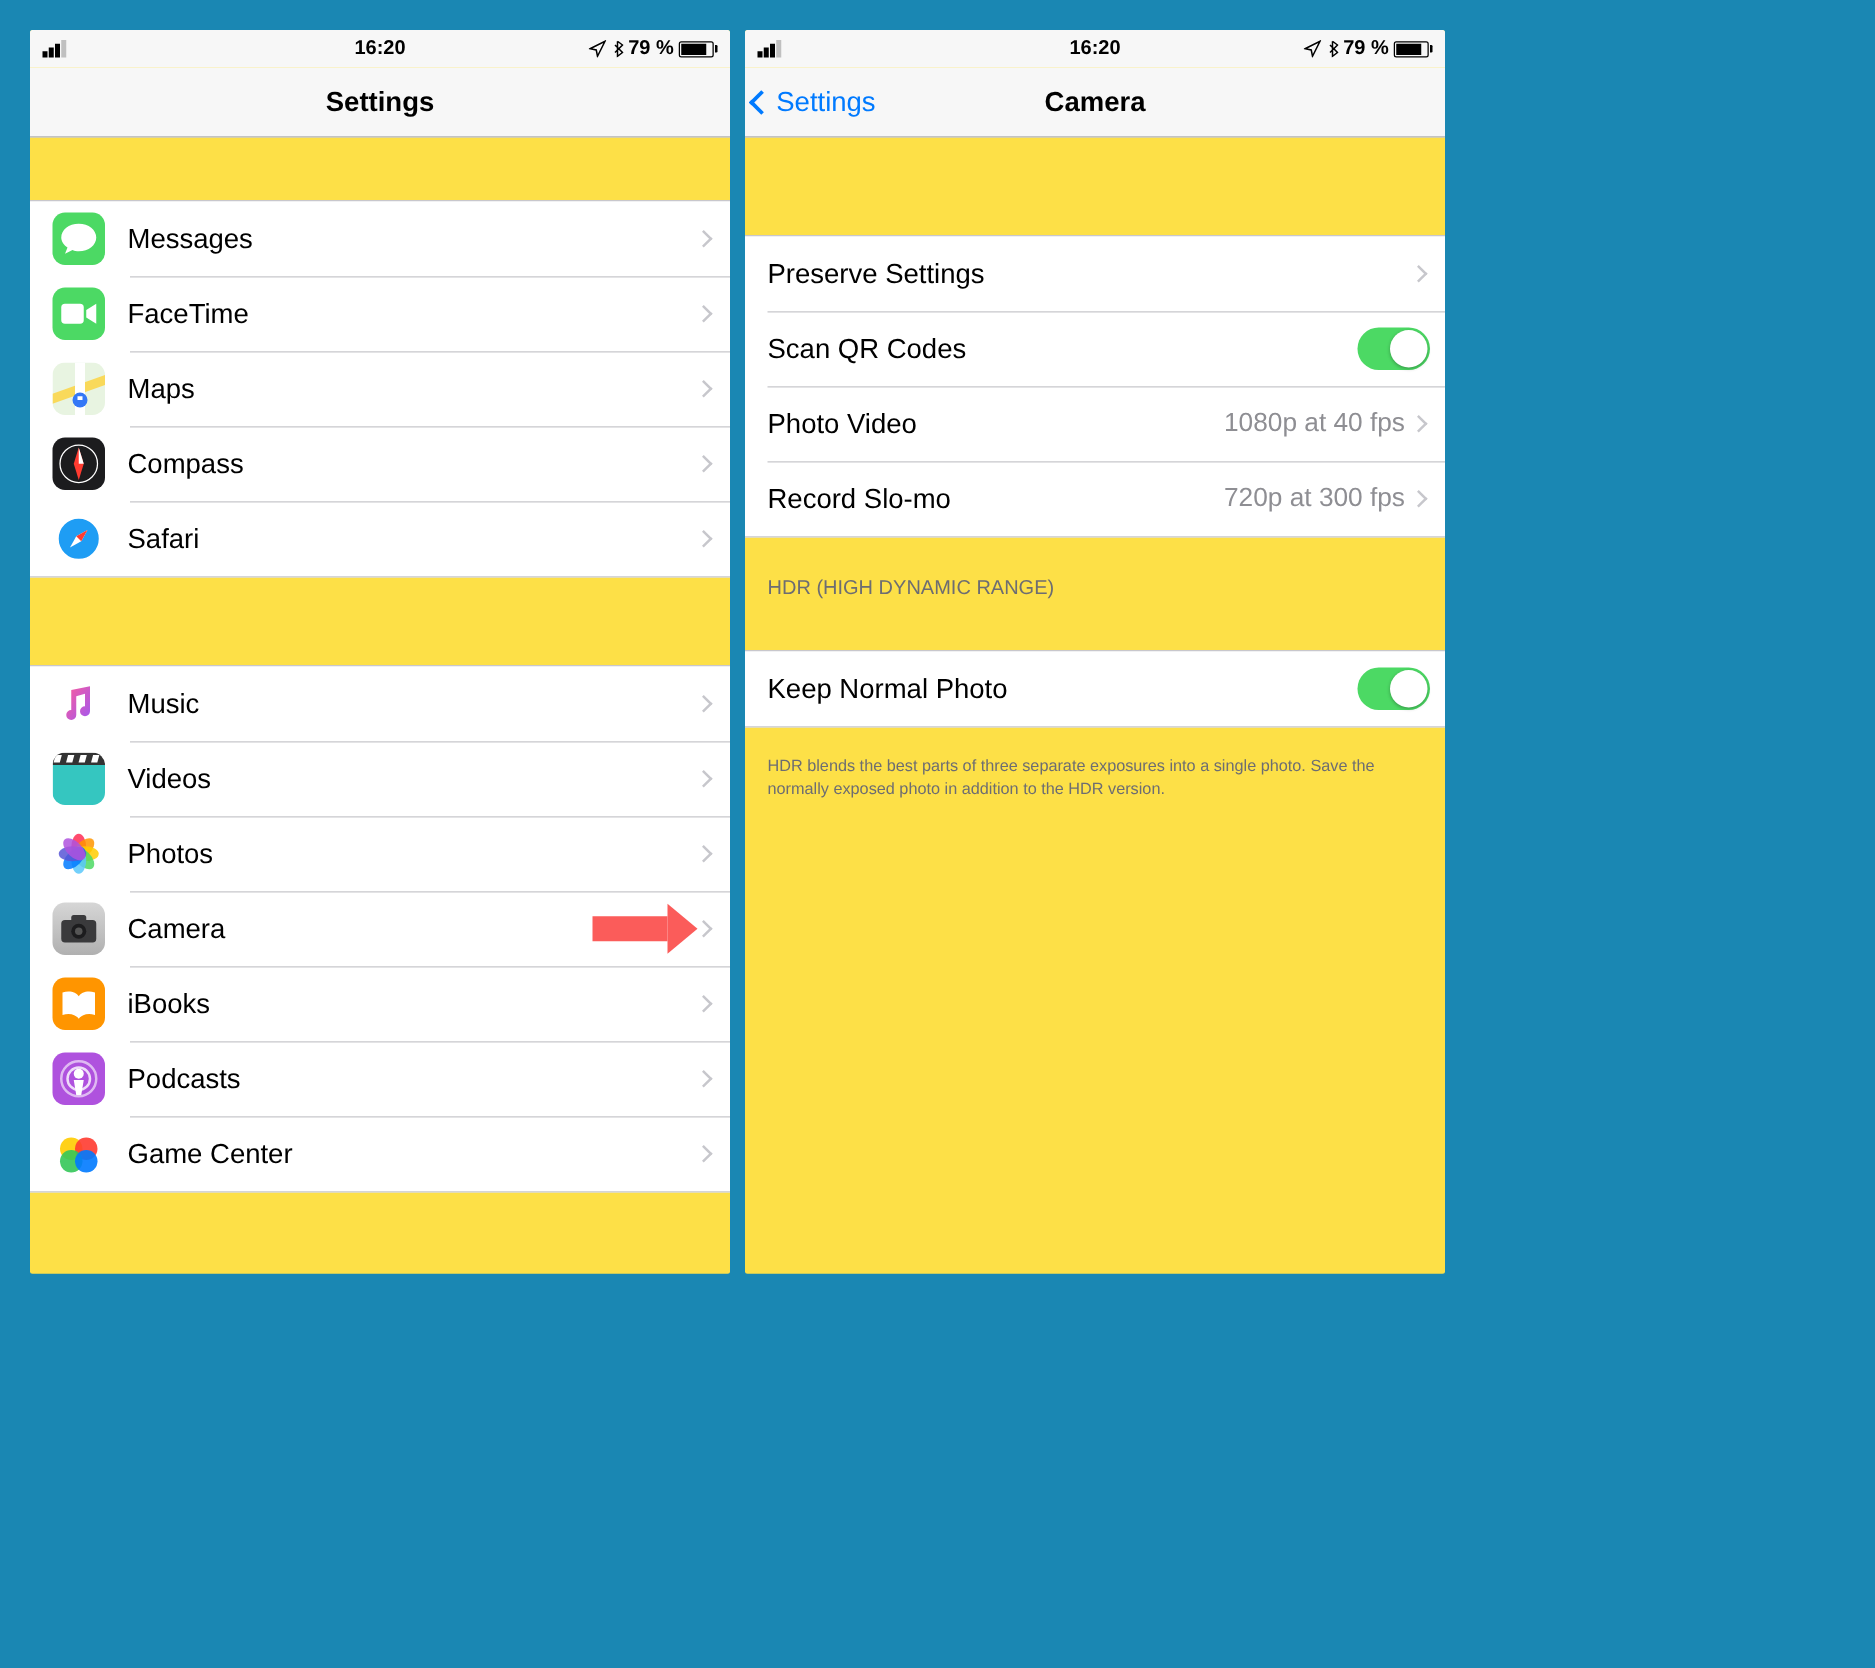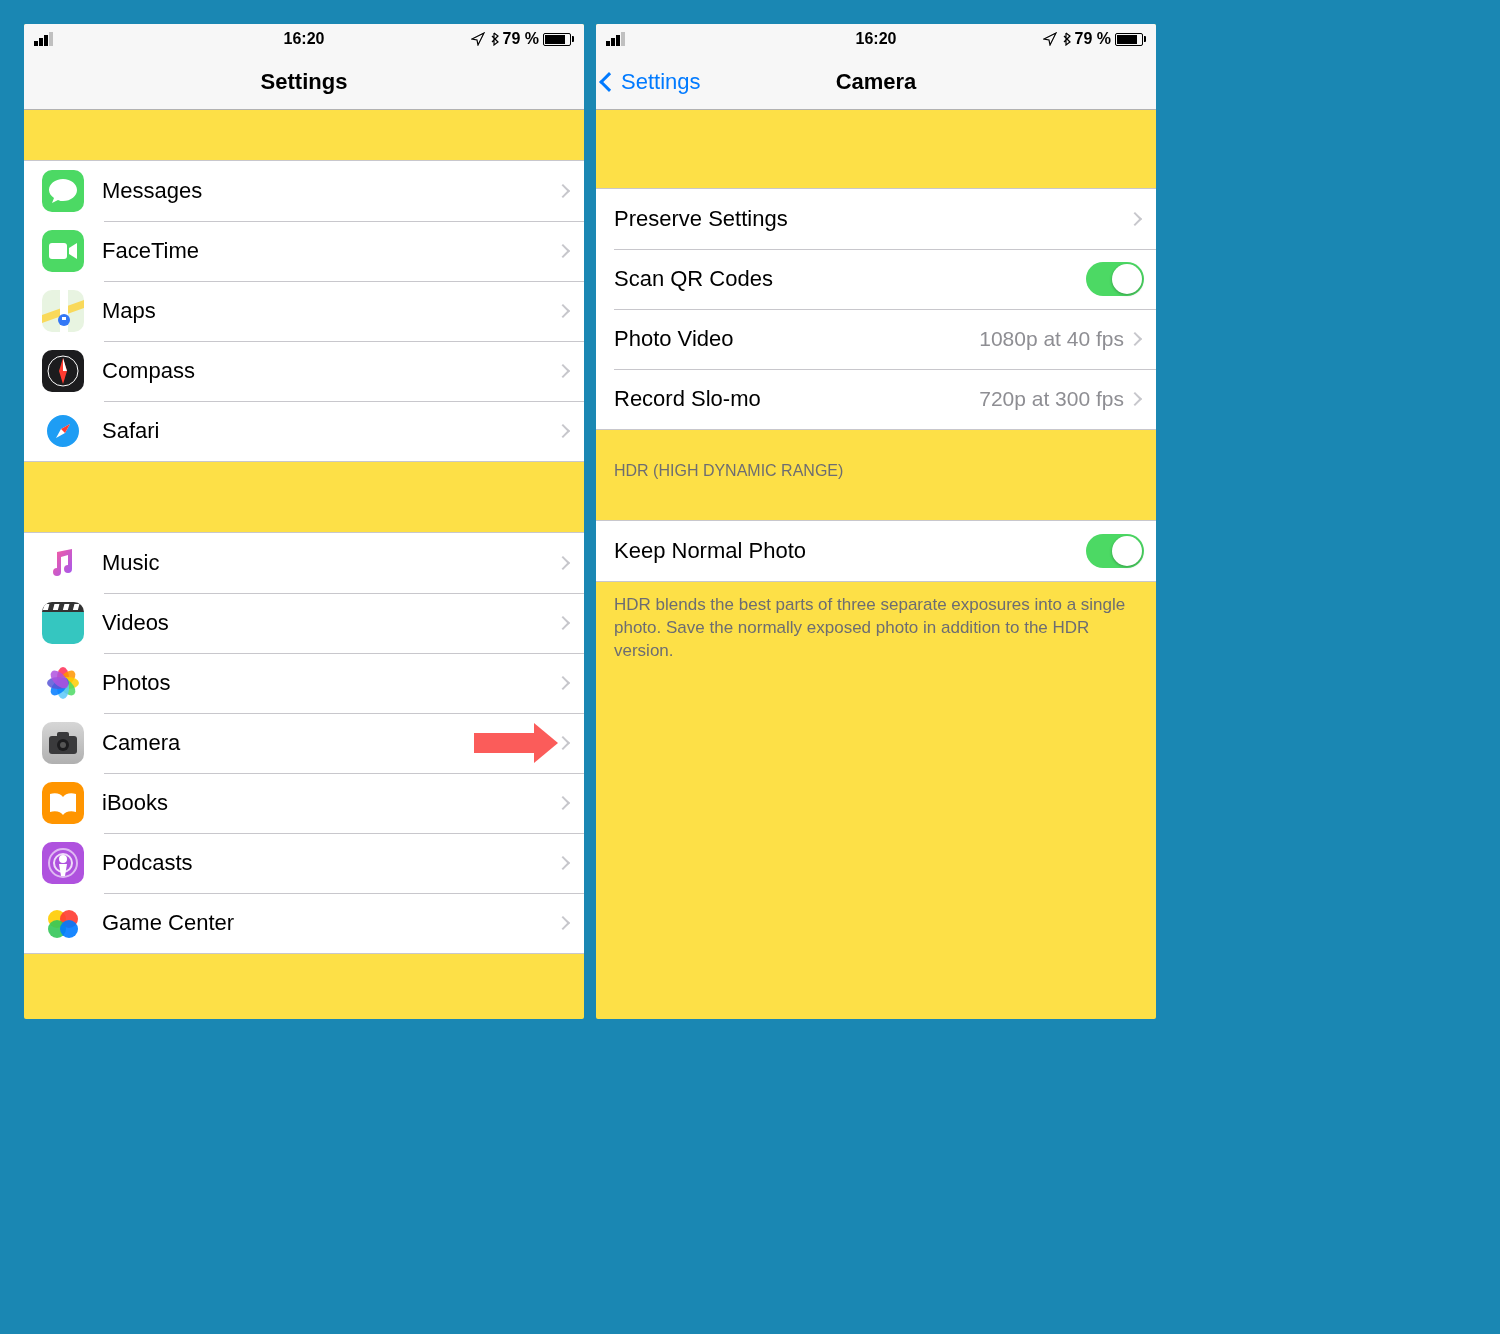--- a/index.html
+++ b/index.html
@@ -117,21 +117,21 @@
     content:""; position:absolute; right:2px; top:2px;
     width:30px; height:30px; border-radius:50%; background:#fff;
     box-shadow: 0 1px 3px rgba(0,0,0,0.3);
   }
 
   .section-header {
     font-size: 16px; color:#6d6d72; padding: 32px 18px 8px;
     text-transform: uppercase;
   }
   .section-footer {
-    font-size: 17px; color:#6d6d72; padding: 12px 18px; line-height:1.35;
+    font-size: 13px; color:#6d6d72; padding: 22px 18px; line-height:1.35;
   }
 
   
   .arrow {
     position: absolute;
     display: flex;
     align-items: center;
     pointer-events: none;
   }
   .arrow-shaft { height: 20px; background:#fb5c5a; }

